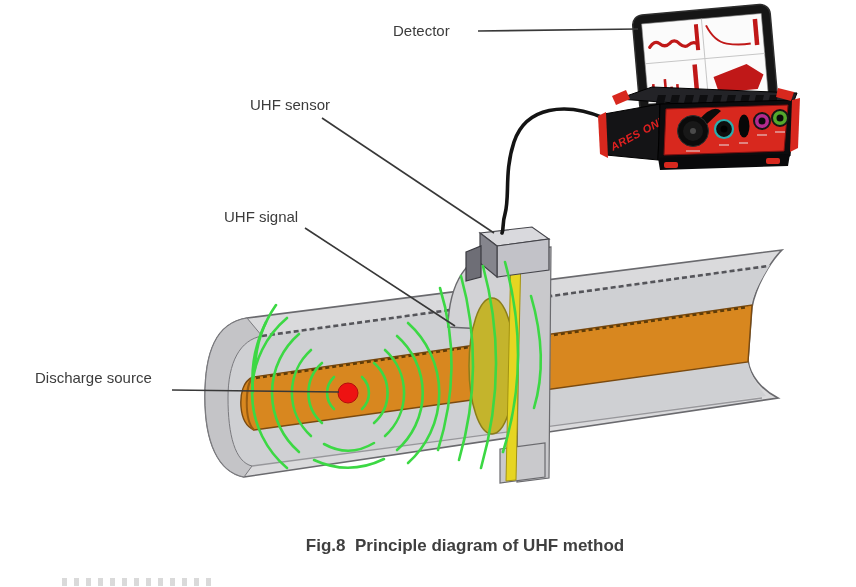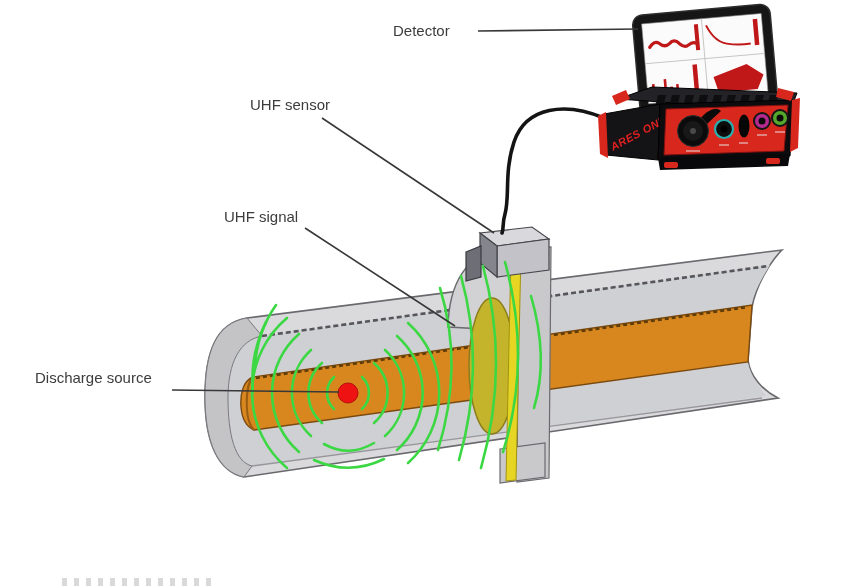--- a/index.html
+++ b/index.html
@@ -168,16 +168,17 @@
     <line x1="172" y1="390" x2="339" y2="392"></line>
   </g>
   <g>
     <text class="svg-label" x="393" y="36">Detector</text>
     <text class="svg-label" x="250" y="110">UHF sensor</text>
     <text class="svg-label" x="224" y="222">UHF signal</text>
     <text class="svg-label" x="35" y="383">Discharge source</text>
   </g>
 </svg>
 
+<div class="caption">Fig.8  Principle diagram of UHF method</div>
 
 <div class="cutoff-text-fragment"></div>
 
 </div>
 
 </body></html>

